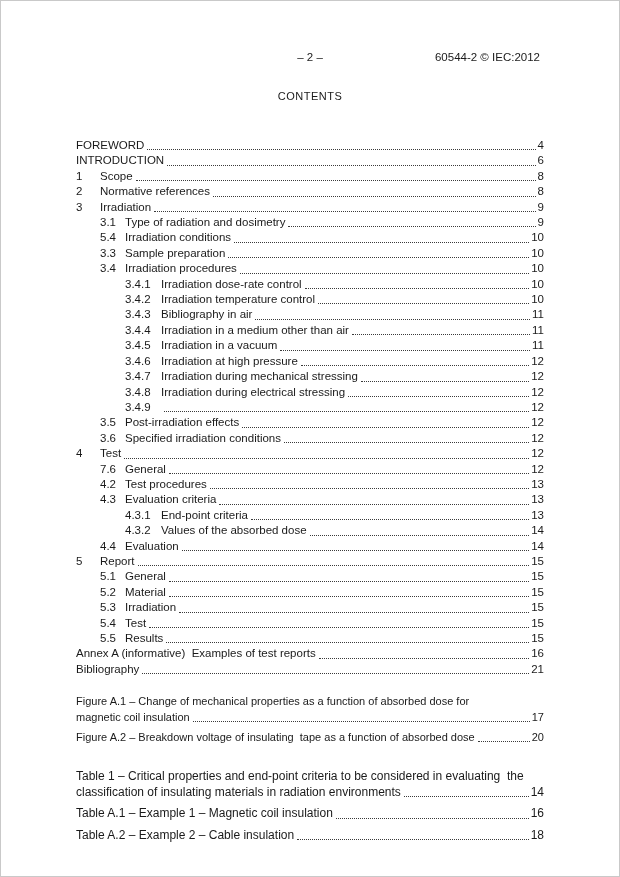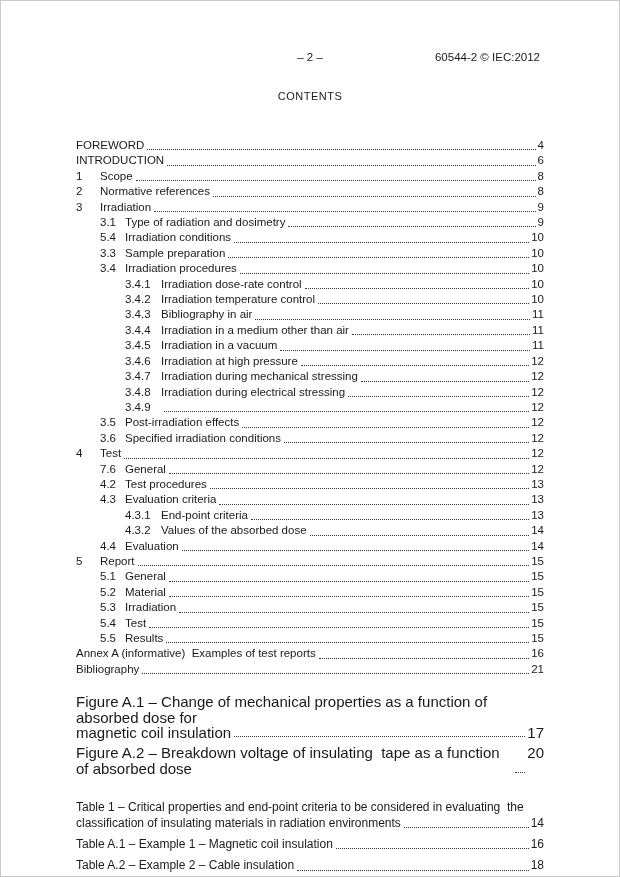--- a/index.html
+++ b/index.html
@@ -50,21 +50,21 @@
   .toc-label { white-space: pre-wrap; }
   .toc-line1 { white-space: pre-wrap; }
   .toc-dots {
     flex: 1;
     border-bottom: 1.5px dotted #3a3a3a;
     margin: 0 2px 3px 3px;
     align-self: flex-end;
     min-width: 10px;
   }
   .toc-page { flex-shrink: 0; }
-  .figure-list { margin-top: 17px; font-size: 15px; }
+  .figure-list { margin-top: 17px; font-size: 11px; }
   .figure-list .toc-row { margin-bottom: 5px; }
   .table-list { margin-top: 24px; font-size: 12px; }
   .table-list .toc-row { margin-bottom: 6px; }
 </style>
 </head>
 <body>
 
 <div class="page">
 
   <div class="page-header">

